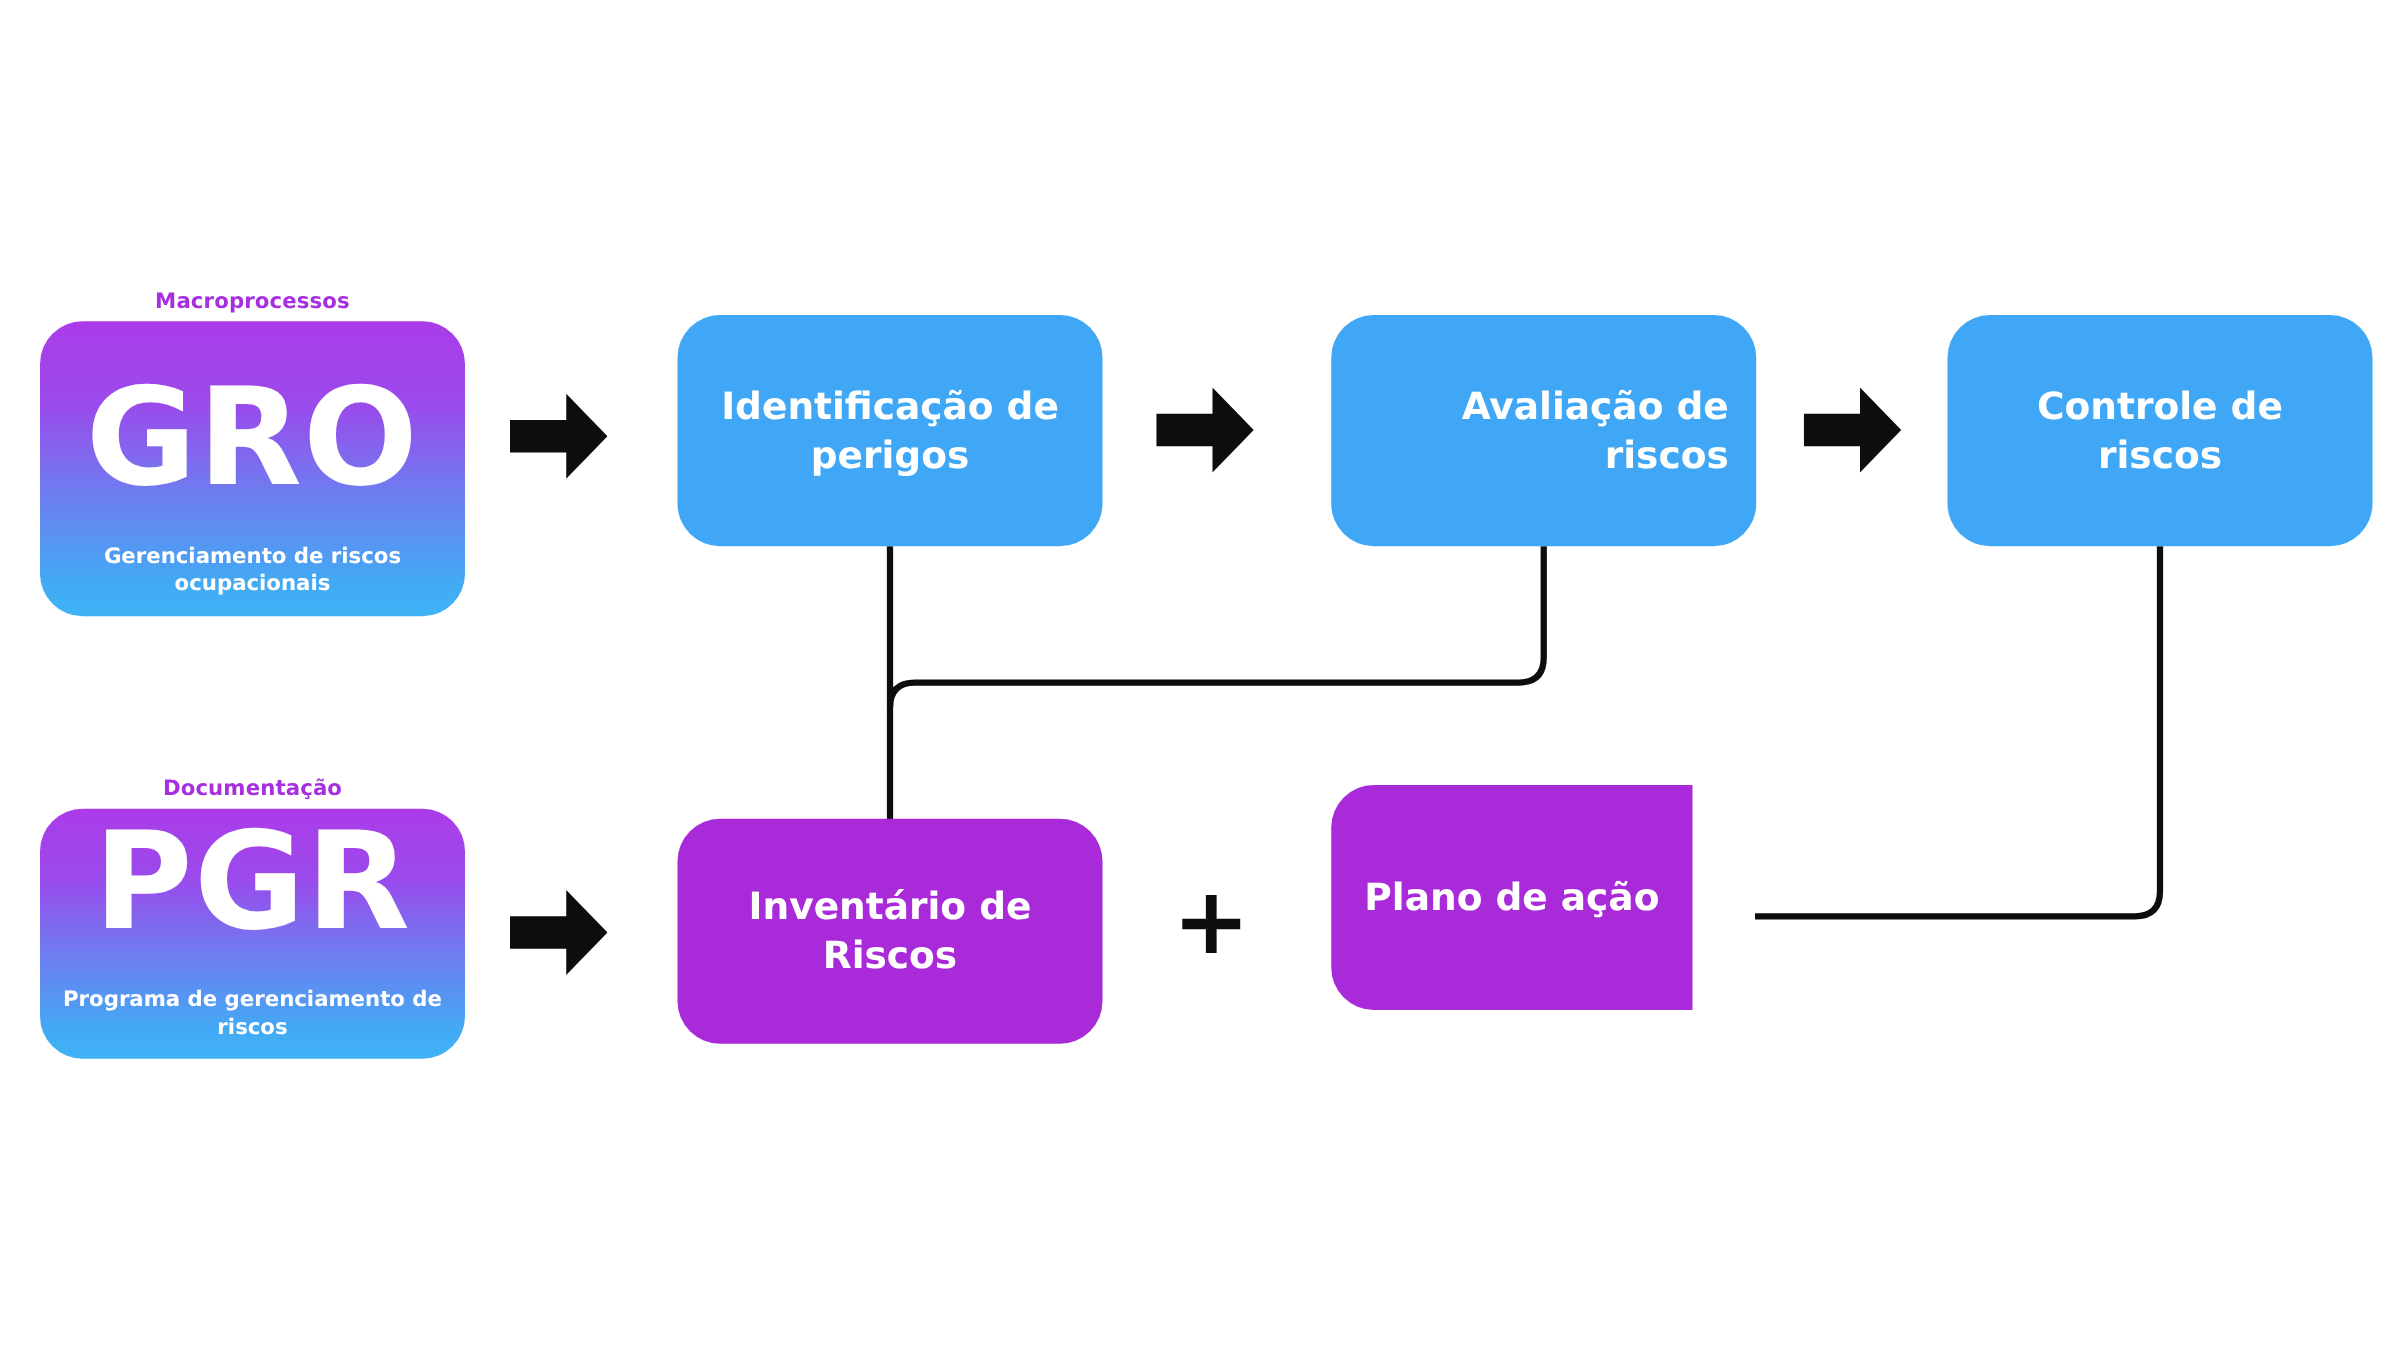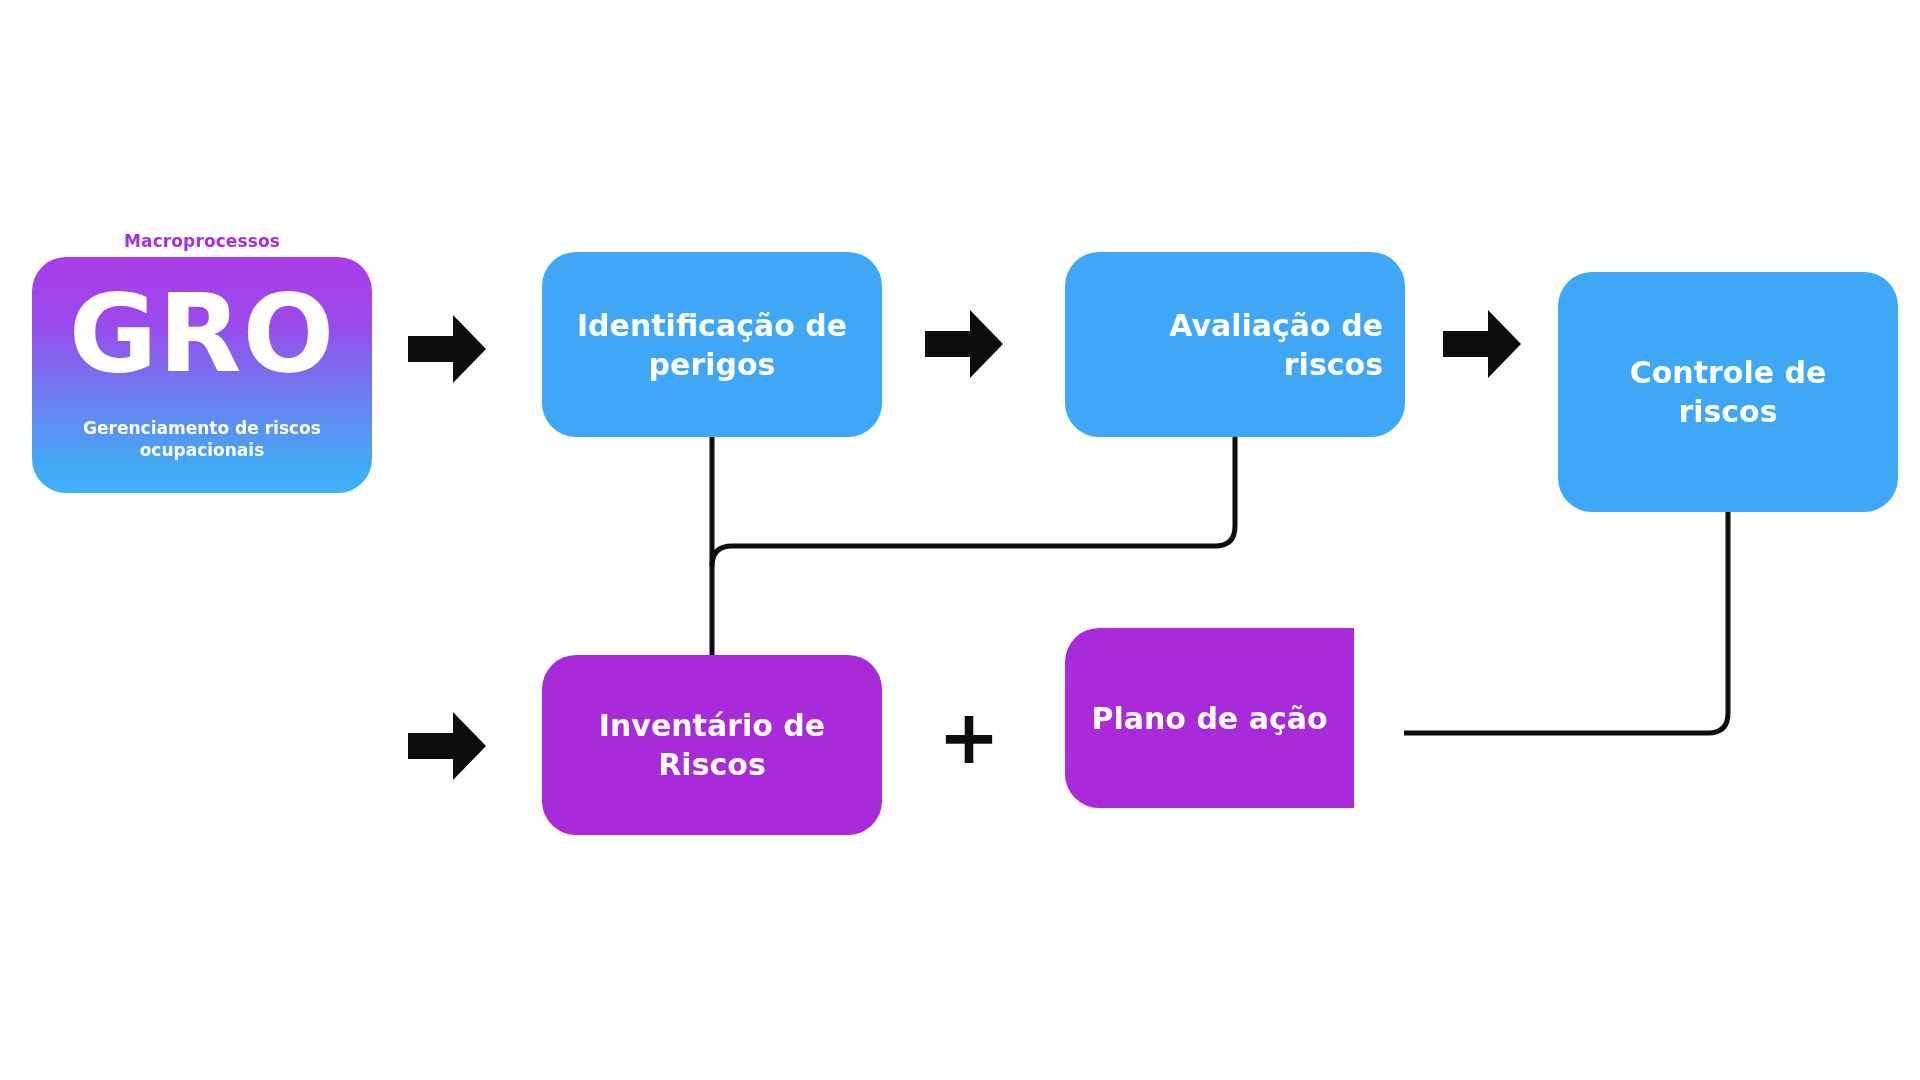--- a/index.html
+++ b/index.html
@@ -140,36 +140,43 @@
 
     <path d="M 712 437 L 712 660"></path>
 
     <path d="M 1235 437 L 1235 526 Q 1235 546 1215 546 L 732 546 Q 712 546 712 566"></path>
 
     <path d="M 1728 437 L 1728 713 Q 1728 733 1708 733 L 1404 733"></path>
   </svg>
 
   <div class="acronym-group" style="left:32px; top:232px; width:340px;">
     <div class="acronym-kicker">Macroprocessos</div>
-    <div class="acronym-card" style="height:236px;">
+    <div class="acronym-card" style="height:236px;justify-content:flex-end;">
       <div class="acronym-letters">GRO</div>
       <div class="acronym-sub">Gerenciamento de riscos ocupacionais</div>
     </div>
   </div>
 
+  <div class="acronym-group" style="left:32px; top:622px; width:340px;">
+    <div class="acronym-kicker">Documentação</div>
+    <div class="acronym-card" style="height:200px;">
+      <div class="acronym-letters">PGR</div>
+      <div class="acronym-sub">Programa de gerenciamento de riscos</div>
+    </div>
+  </div>
 
   <div class="node proc-box blue" style="left:542px; top:252px; width:340px; height:185px;">
     <span>Identificação de perigos</span>
   </div>
 
   <div class="node proc-box blue" style="left:1065px; top:252px; width:340px; height:185px;text-align:right;">
     <span>Avaliação de riscos</span>
   </div>
 
-  <div class="node proc-box blue" style="left:1558px; top:252px; width:340px; height:240px;margin-top:20px;">
+  <div class="node proc-box blue" style="left:1558px; top:252px; width:340px; height:185px;">
     <span>Controle de riscos</span>
   </div>
 
   <div class="node proc-box purple" style="left:542px; top:655px; width:340px; height:180px;">
     <span>Inventário de Riscos</span>
   </div>
 
   <div class="node proc-box purple square-right" style="left:1065px; top:628px; width:289px; height:180px;">
     <span>Plano de ação</span>
   </div>

